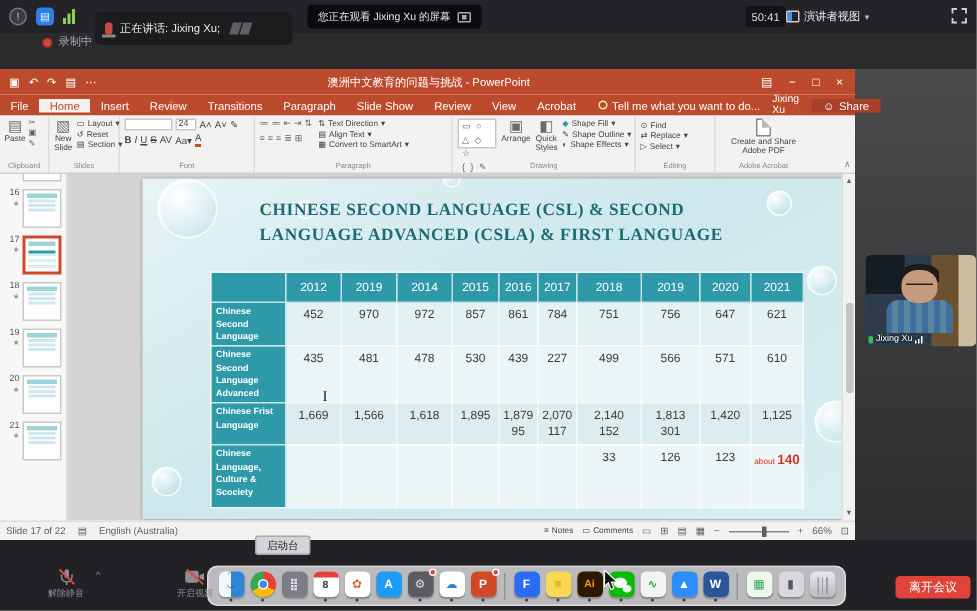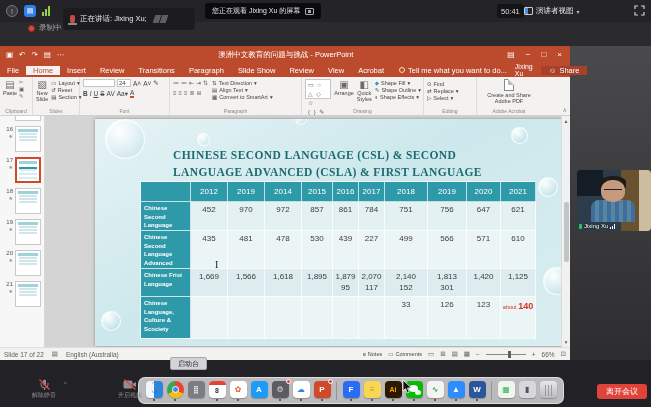--- a/index.html
+++ b/index.html
@@ -90,21 +90,21 @@
   .mini-line { height:2px; margin:1px 3px; background:#cfe7ec; }
   .mini-table { position:absolute; left:2px; right:2px; top:8px; bottom:2px; border-top:2px solid #2e99a8;
     background:repeating-linear-gradient(180deg,#d8edf0 0 2px,#ffffff 2px 4px); }
 
   .slidearea { flex:1; background:#d4d4d4; position:relative; }
   .slide { position:absolute; left:50px; top:3px; width:467px; height:227px; overflow:hidden;
     background:linear-gradient(150deg,#e6f3f5 0%,#cde8ec 45%,#d9eef1 100%); box-shadow:0 0 3px rgba(0,0,0,.35); }
   .bubble { position:absolute; border-radius:50%; border:1px solid rgba(255,255,255,.85);
     background:radial-gradient(circle at 35% 30%, rgba(255,255,255,.95), rgba(215,238,242,.25) 55%, rgba(150,200,210,.4));
     box-shadow:inset 1px 1px 2px rgba(255,255,255,.8); }
-  .slide-title { position:absolute; left:78px; top:28px; right:10px; font-family:"Liberation Serif","DejaVu Serif",serif;
+  .slide-title { position:absolute; left:78px; top:13px; right:10px; font-family:"Liberation Serif","DejaVu Serif",serif;
     font-weight:bold; font-size:11.5px; line-height:1.5; color:#1d6b72; letter-spacing:.4px; }
 
   .stable { position:absolute; left:45px; top:62px; border-collapse:collapse; table-layout:fixed; }
   .stable th { background:#2e99a8; color:#fff; font-size:8px; font-weight:normal;
     border:1px solid rgba(255,255,255,.7); }
   .stable thead tr { height:20px; }
   .stable td { border:1px solid rgba(255,255,255,.75); text-align:center; vertical-align:top;
     font-size:8px; color:#3c3c3c; padding-top:3px; line-height:1.35; }
   .stable td.lbl { background:#2e99a8 !important; color:#fff; font-size:6px; font-weight:bold; text-align:left;
     padding:2px 1px 0 3px; line-height:1.45; }

